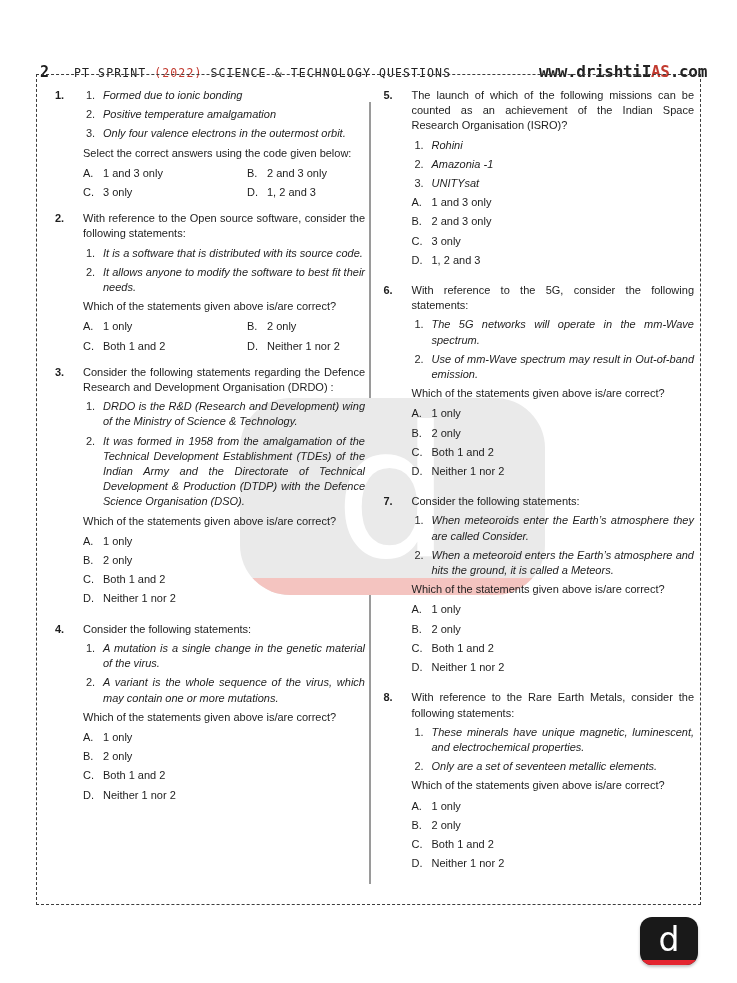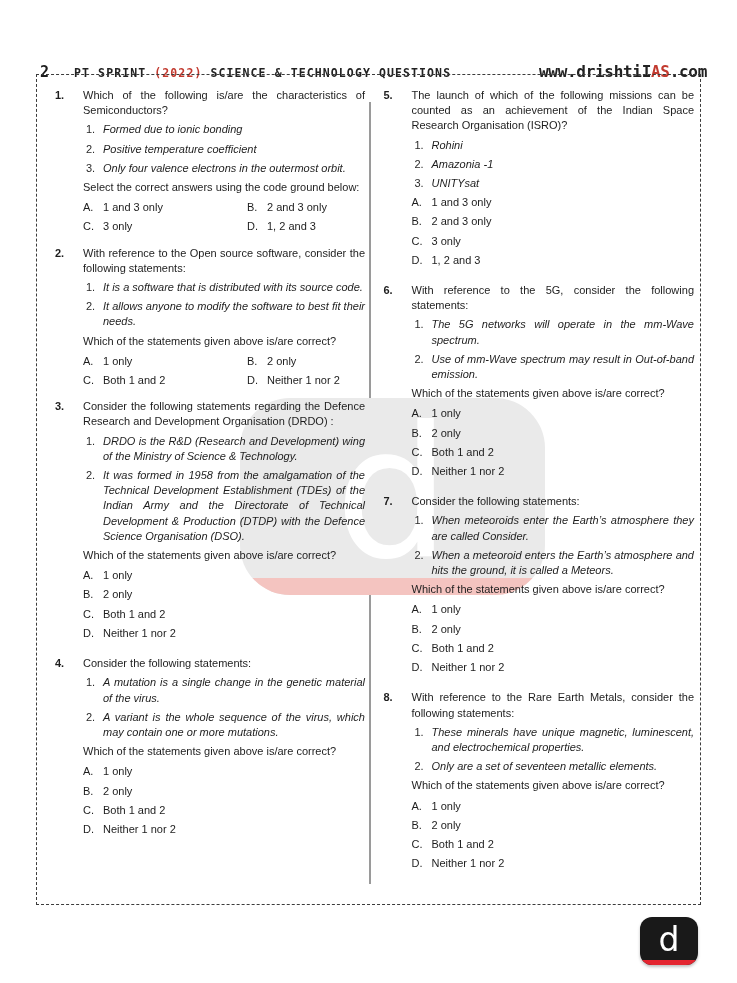--- a/index.html
+++ b/index.html
@@ -2,21 +2,21 @@
 <html style="--accent-red: #c23a2f; --logo-red: #e42530;"><head>
 <meta charset="utf-8">
 <style>
   html,body{margin:0;padding:0;background:#fff;}
   .page{position:relative;width:737px;height:983px;background:#ffffff;overflow:hidden;
         font-family:"Liberation Sans",sans-serif;color:#1d1d1d;}
 
   
   .header{position:absolute;left:40px;right:30px;top:42px;display:flex;align-items:baseline;}
   .page-num{font-family:"DejaVu Sans Mono",monospace;font-size:15px;font-weight:700;margin-right:25px;}
-  .title{font-family:"DejaVu Sans Mono",monospace;font-size:11.5px;letter-spacing:1.1px;font-weight:700;color:#222;margin-top:24px;}
+  .title{font-family:"DejaVu Sans Mono",monospace;font-size:11.5px;letter-spacing:1.1px;font-weight:400;color:#222;margin-top:24px;}
   .hspacer{flex:1;}
   .website{font-family:"DejaVu Sans Mono",monospace;font-size:16px;letter-spacing:-0.3px;font-weight:700;color:#222;}
   .red{color:var(--accent-red,#c23a2f);}
 
   
   .qbox{position:absolute;left:36px;top:74px;width:665px;height:831px;box-sizing:border-box;
         border:1px dashed #3c3c3c;padding:13px 6px 8px 18px;display:flex;}
   .col{position:relative;z-index:1;}
   .col-left{width:310px;flex:none;}
   .divider{flex:none;width:1.5px;background:#9a9a9a;margin:14px 13px 12px 4px;}
@@ -65,36 +65,35 @@
     <div class="watermark">
       <div class="wm-tile">
         <span class="wm-letter">d</span>
         <div class="wm-stripe"></div>
       </div>
     </div>
     <div class="col col-left" id="col-left">
   <div class="q">
     <span class="q-num">1.</span>
     <div class="q-body">
-      <div class="q-stem">Which of the following is/are the characteristics of Semiconductors?</div>
       <div class="q-items">
               <div class="q-item">
                 <span class="i-num">1.</span>
                 <span class="i-text">Formed due to ionic bonding</span>
               </div>
               <div class="q-item">
                 <span class="i-num">2.</span>
-                <span class="i-text">Positive temperature coefficient</span>
+                <span class="i-text">Positive temperature amalgamation</span>
               </div>
               <div class="q-item">
                 <span class="i-num">3.</span>
                 <span class="i-text">Only four valence electrons in the outermost orbit.</span>
               </div>
             </div>
-      <div class="q-lead">Select the correct answers using the code ground below:</div>
+      <div class="q-lead">Select the correct answers using the code given below:</div>
       <div class="q-options two-col">
               <div class="q-option">
                 <span class="o-label">A.</span>
                 <span class="o-text">1 and 3 only</span>
               </div>
               <div class="q-option">
                 <span class="o-label">B.</span>
                 <span class="o-text">2 and 3 only</span>
               </div>
               <div class="q-option">

